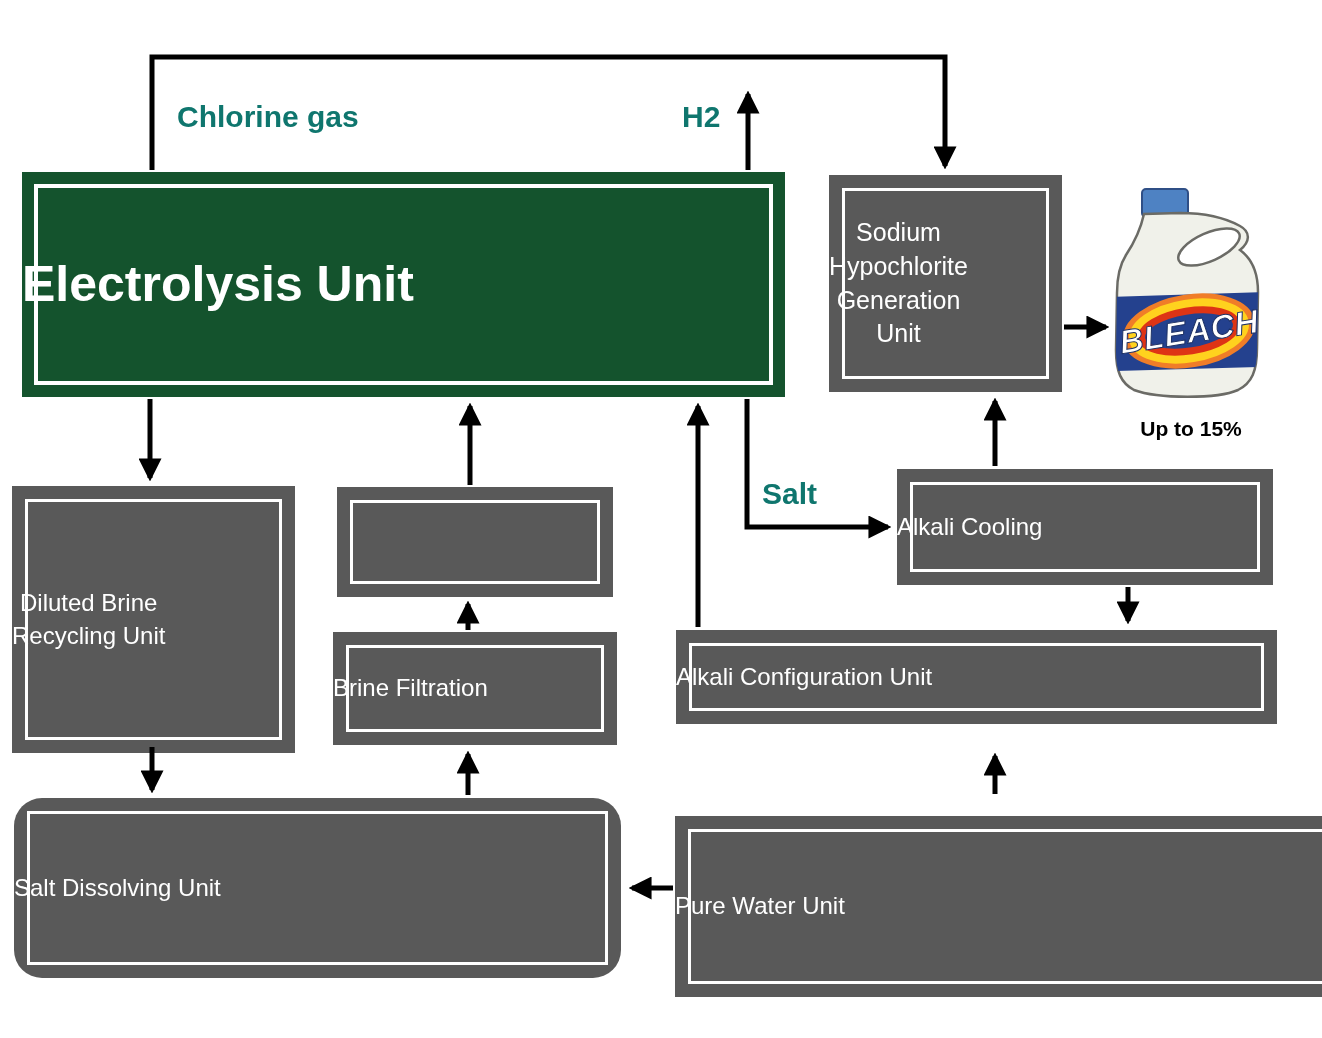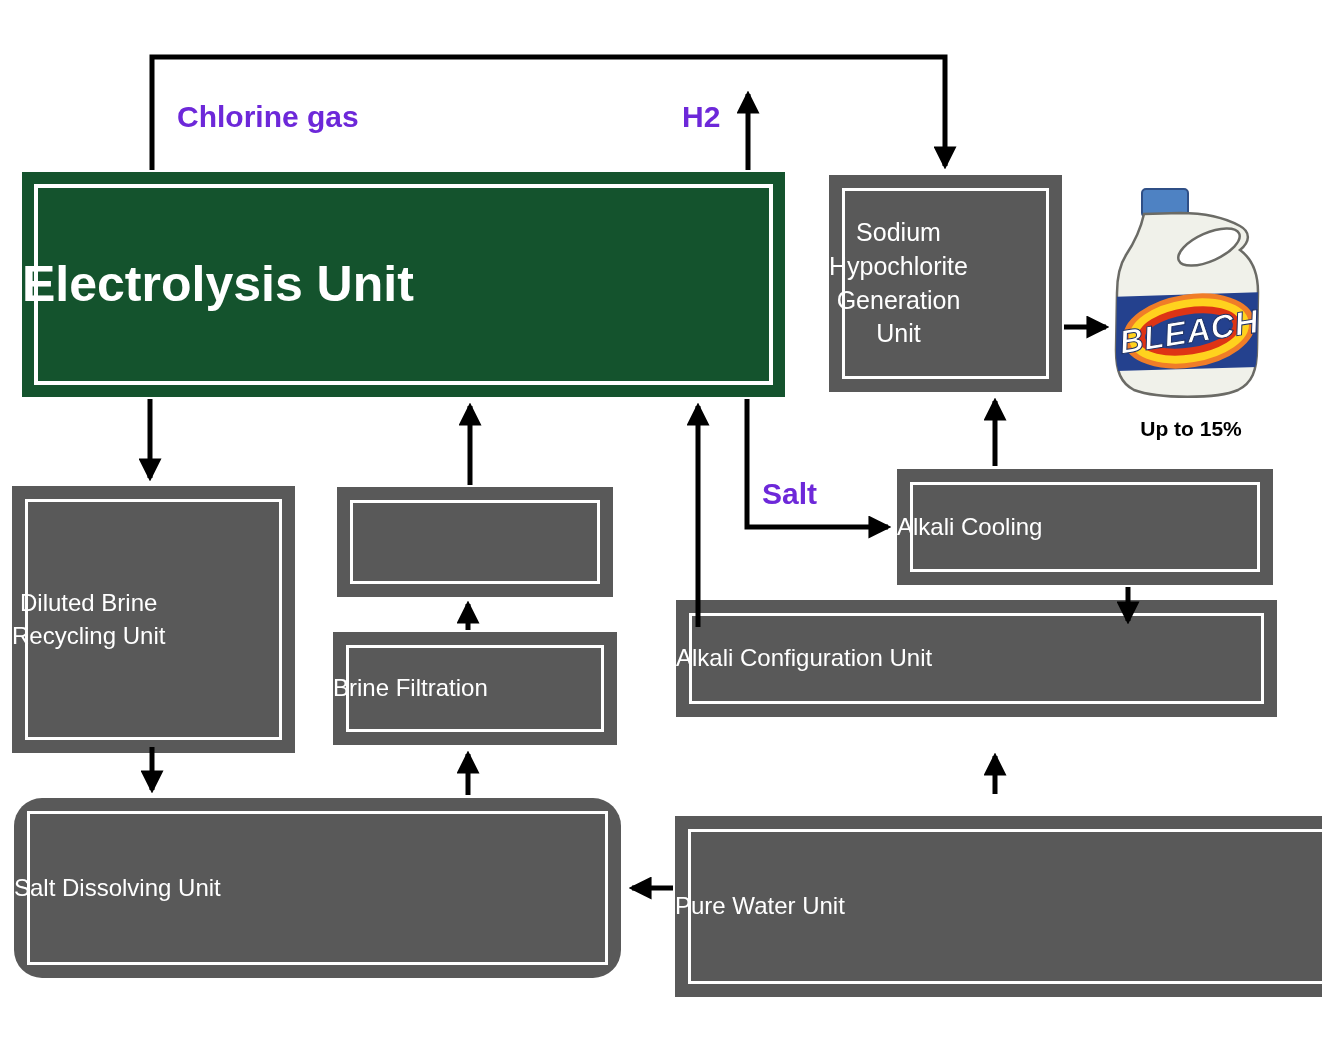--- a/index.html
+++ b/index.html
@@ -18,21 +18,21 @@
     border:3px solid #ffffff; pointer-events:none;
   }
   .unit.blue .inner-border { left:12px; right:12px; top:12px; bottom:12px; border-width:4px; }
   .unit-label {
     position:relative; color:#ffffff; font-size:24px; line-height:1.35;
     text-align:center; white-space:pre-line; z-index:1;
   }
   .unit.blue .unit-label { font-size:50px; font-weight:bold; }
   .unit.sodium .unit-label { font-size:25px; }
   .flow-label {
-    position:absolute; color:#6d28d9; font-weight:bold; font-size:30px; z-index:4;
+    position:absolute; color:#0f766e; font-weight:bold; font-size:30px; z-index:4;
   }
   .caption {
     position:absolute; color:#000000; font-weight:bold; font-size:21px;
     text-align:center; z-index:4;
   }
   svg.overlay {
     position:absolute; left:0; top:0; z-index:3; pointer-events:none;
   }
 </style>
 </head>
@@ -51,21 +51,21 @@
 Hypochlorite
 Generation
 Unit</span>
   </div>
 
   <div class="unit gray" style="left:897px; top:469px; width:376px; height:116px;">
     <span class="inner-border"></span>
     <span class="unit-label">Alkali Cooling</span>
   </div>
 
-  <div class="unit gray" style="left:676px; top:600px; width:601px; height:117px;">
+  <div class="unit gray" style="left:676px; top:630px; width:601px; height:94px;">
     <span class="inner-border"></span>
     <span class="unit-label">Alkali Configuration Unit</span>
   </div>
 
   <div class="unit gray" style="left:675px; top:816px; width:705px; height:181px;">
     <span class="inner-border"></span>
     <span class="unit-label">Pure Water Unit</span>
   </div>
 
   <div class="unit gray" style="left:14px; top:798px; width:607px; height:180px;border-radius:28px;">

